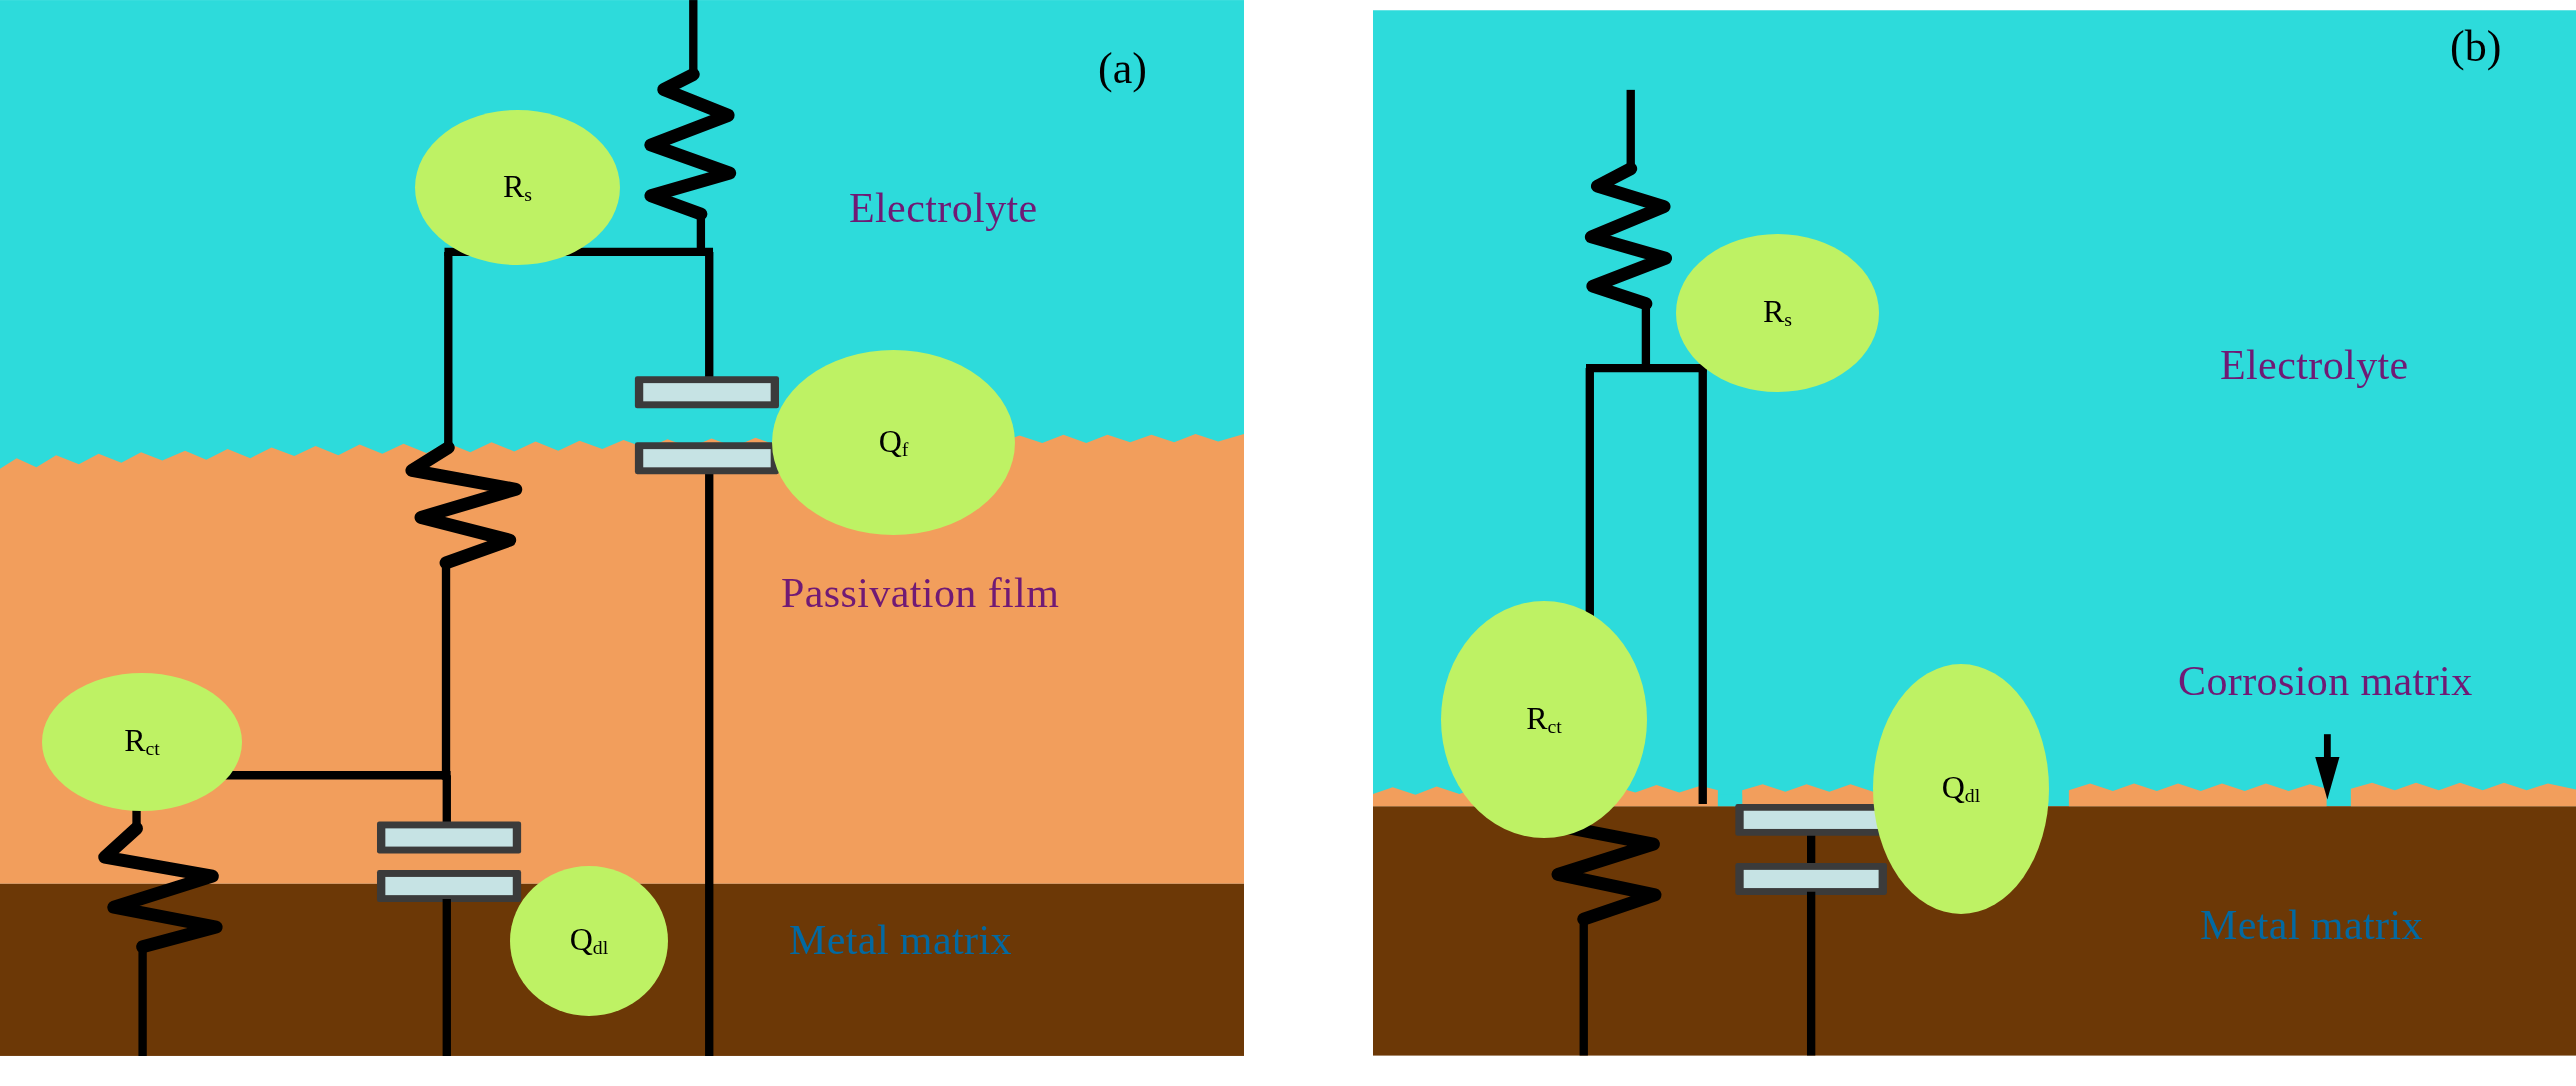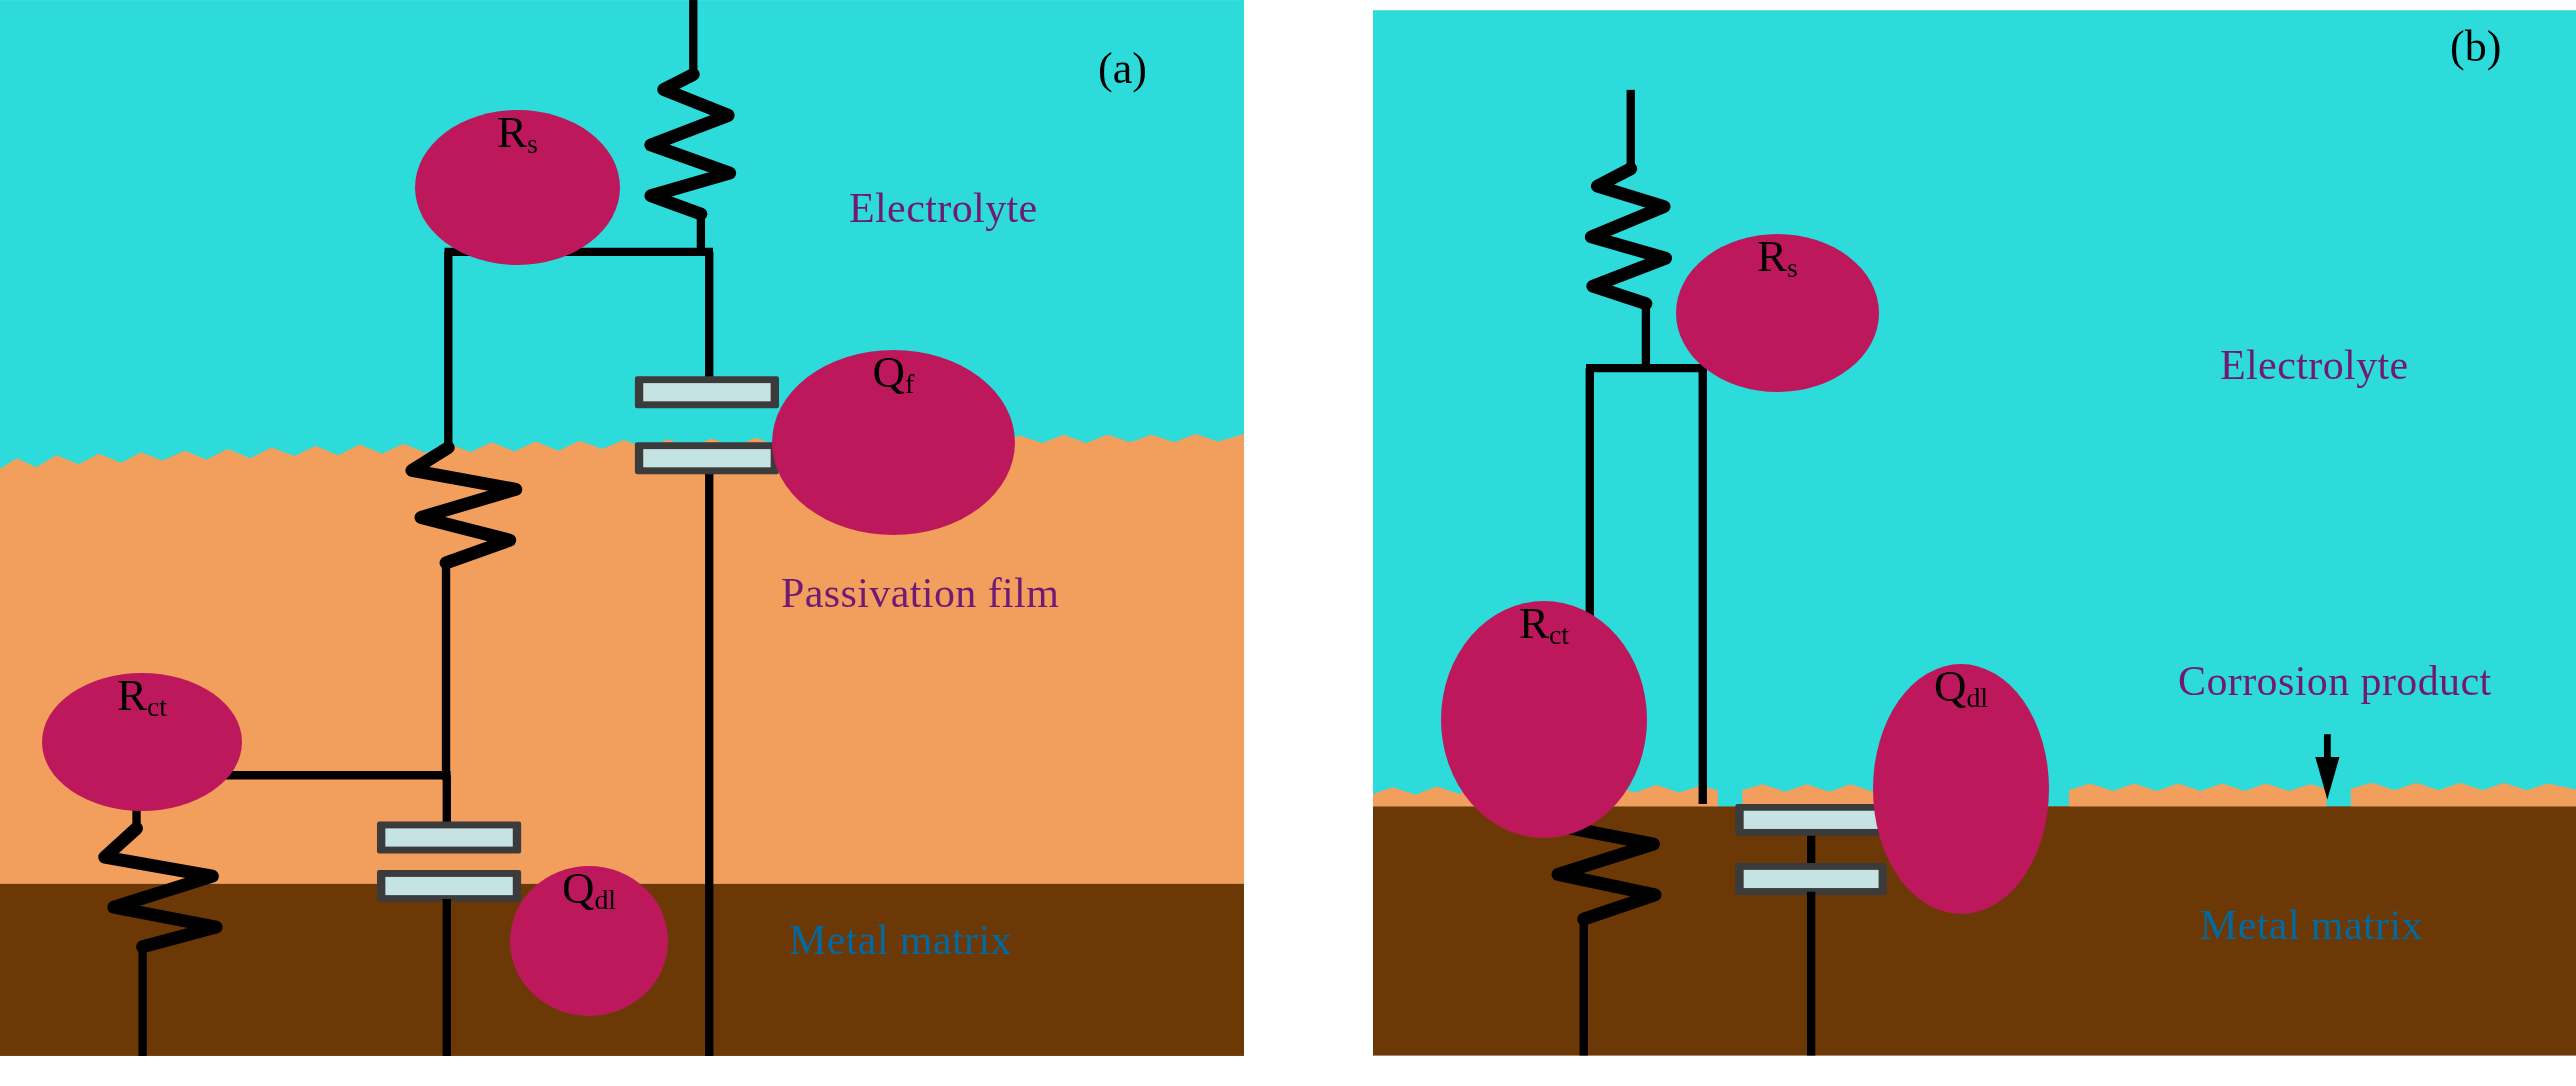--- a/index.html
+++ b/index.html
@@ -5,23 +5,23 @@
   html,body{margin:0;padding:0;background:#ffffff;}
   body{width:2576px;height:1087px;position:relative;overflow:hidden;
        font-family:"Liberation Serif","DejaVu Serif",serif;}
   .panel{position:absolute;top:0;}
   #panel-a{left:0;width:1244px;height:1056px;}
   #panel-b{left:1373px;width:1203px;height:1056px;}
   .layer-label{position:absolute;white-space:nowrap;font-size:42px;color:#701a75;
                letter-spacing:0.4px;}
   .layer-label.light{color:#0369a1;}
   .panel-tag{position:absolute;font-size:44px;color:#000;}
-  .bubble{position:absolute;background:#be185d;border-radius:50%;
-          display:flex;align-items:flex-start;justify-content:center;
-          font-size:45px;color:#000;line-height:1;}
+  .bubble{position:absolute;background:#bef264;border-radius:50%;
+          display:flex;align-items:center;justify-content:center;
+          font-size:32px;color:#000;line-height:1;}
   .bubble sub{font-size:.62em;vertical-align:-.22em;}
   svg{position:absolute;top:0;left:0;overflow:visible;}
   .wire{stroke:#000;stroke-width:11;fill:none;stroke-linecap:butt;stroke-linejoin:miter;}
   .res{stroke:#000;stroke-width:17;fill:none;stroke-linecap:round;stroke-linejoin:round;}
   .plate-out{fill:#3b3b3b;}
   .plate-in{fill:#c6e3e4;}
 </style>
 </head>
 <body>
 
@@ -160,21 +160,21 @@
     <g>
       <path class="wire" d="M1259,968 L1259,1006" style="stroke-width:9"></path>
       <polygon points="1243,998 1275,998 1259,1054" fill="#000000"></polygon>
     </g>
   </svg>
 
   <div class="panel-tag" style="left:1077px;top:21px;">(b)</div>
 
   <div class="layer-label" style="left:847px;top:341px;">Electrolyte</div>
 
-  <div class="layer-label" style="left:805px;top:657px;">Corrosion product</div>
+  <div class="layer-label" style="left:805px;top:657px;">Corrosion matrix</div>
 
   <div class="layer-label light" style="left:827px;top:901px;">Metal matrix</div>
 
   <div class="bubble" style="left:303px;top:234px;width:203px;height:158px;">
     <span><span>R</span><sub>s</sub></span>
   </div>
 
   <div class="bubble" style="left:68px;top:601px;width:206px;height:237px;">
     <span><span>R</span><sub>ct</sub></span>
   </div>

